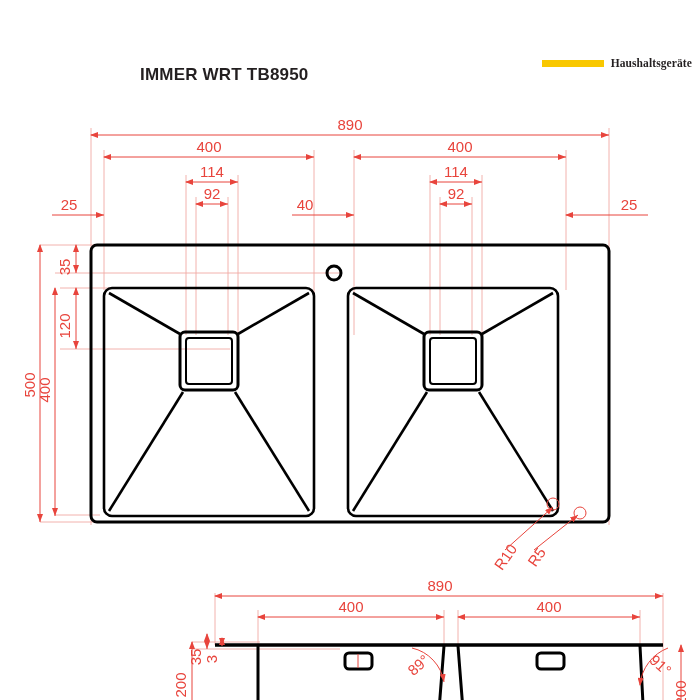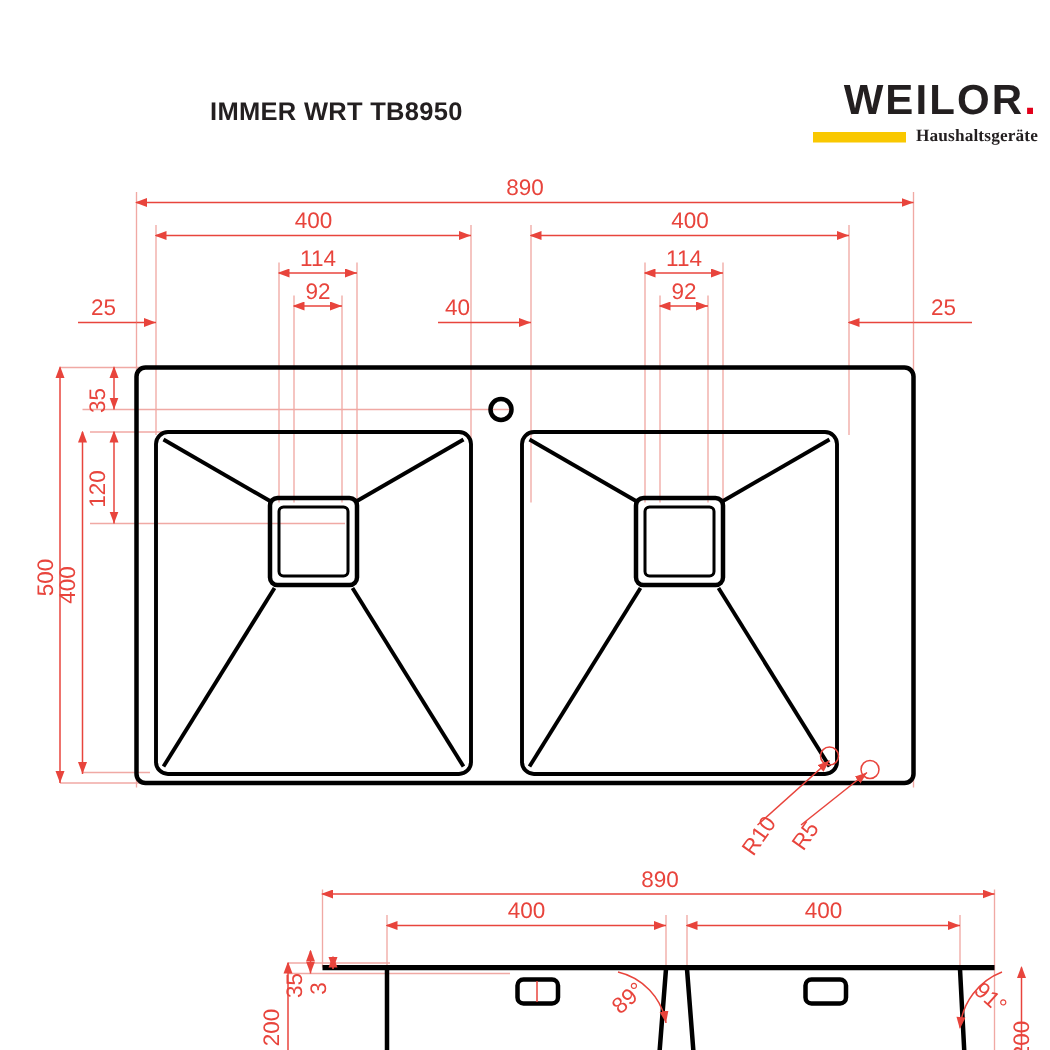--- a/index.html
+++ b/index.html
@@ -33,21 +33,20 @@
   .dimtxt{font-family:"Liberation Sans", sans-serif;font-size:15px;fill:#e8443c;}
 </style>
 </head>
 <body>
 
 <div id="sheet">
 
   <div class="hdr-title">IMMER WRT TB8950</div>
 
   <div class="logo-wrap">
-    <div class="logo-main"><span>WEILOR</span><span class="logo-dot">.</span></div>
     <div class="logo-sub-row">
       <span class="logo-bar"></span>
       <span class="logo-sub">Haushaltsgeräte</span>
     </div>
   </div>
 
   <svg width="700" height="700" viewBox="0 0 700 700">
     <defs>
       <marker id="ar" markerWidth="9" markerHeight="9" refX="8" refY="3" orient="auto" markerUnits="userSpaceOnUse">
         <path d="M0,0 L8,3 L0,6 z" fill="#e8443c"></path>

